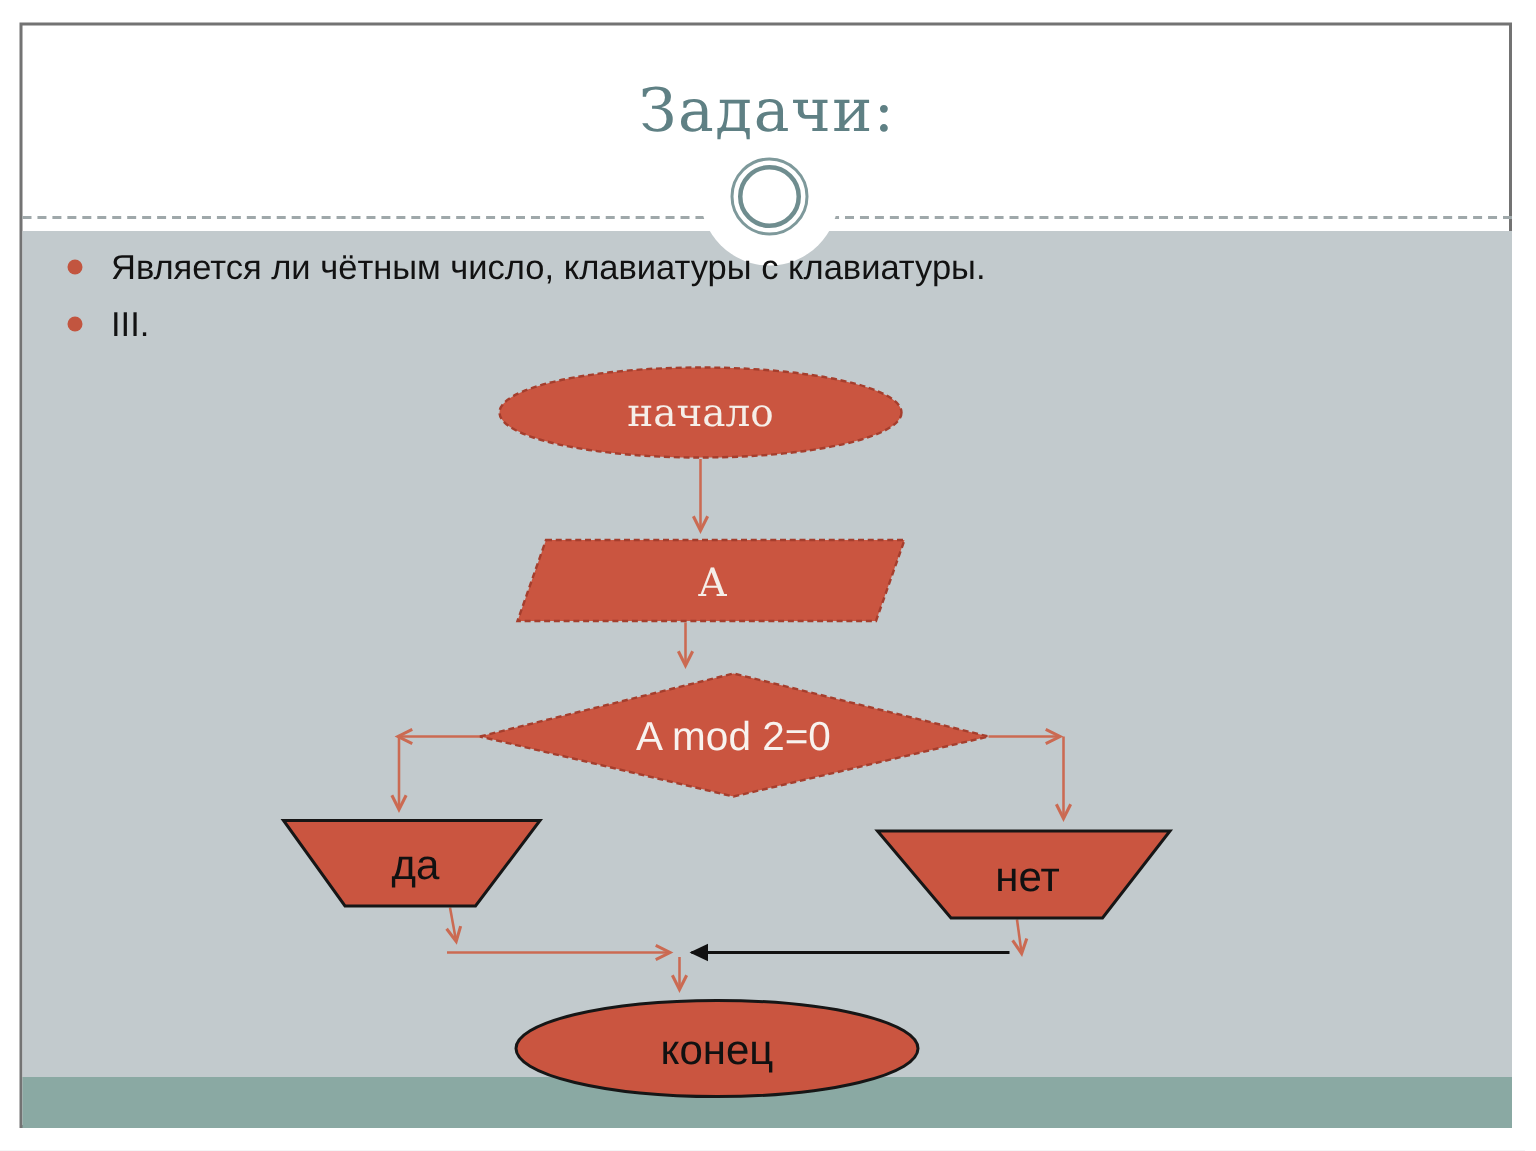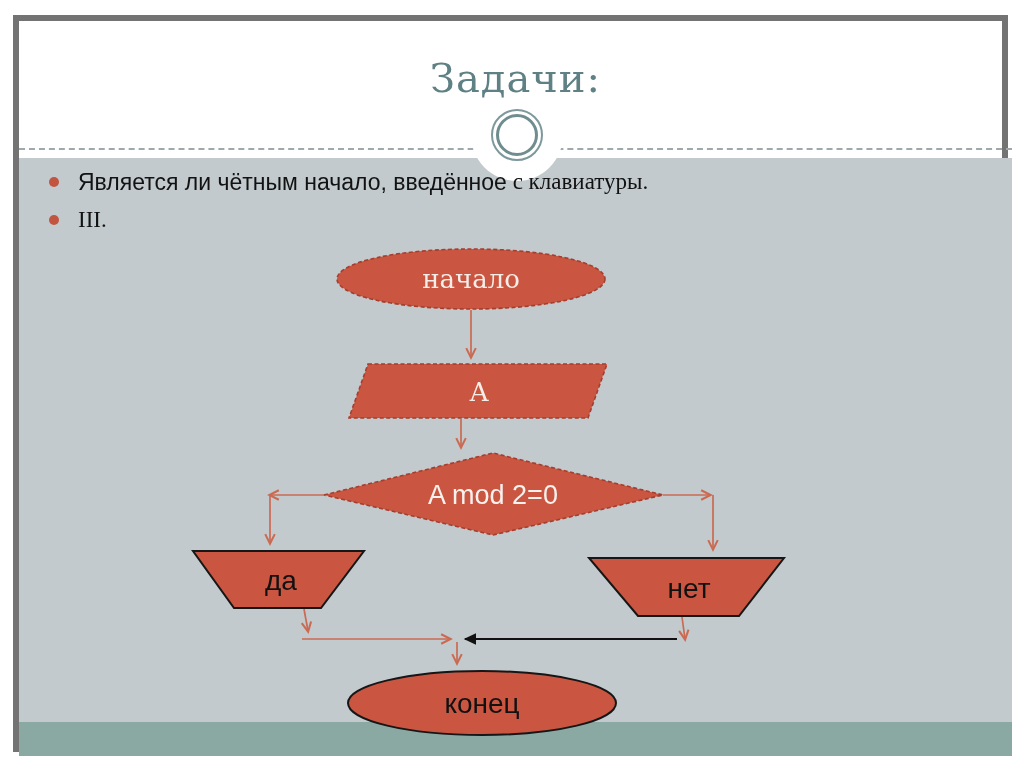--- a/index.html
+++ b/index.html
@@ -2,38 +2,38 @@
 <html><head>
 <meta charset="utf-8">
 <style>
   html,body { margin:0; padding:0; background:#ffffff; }
   .stage {
     position:relative; width:1024px; height:767px; background:#ffffff;
     overflow:hidden; font-family:"Liberation Sans", sans-serif;
   }
   .slide {
     position:absolute; left:13px; top:15px; width:995px; height:737px;
-    background:#ffffff; border:6px solid #737373; box-sizing:border-box;
+    background:#ffffff; border:2px solid #737373; box-sizing:border-box;
   }
   .content-bg { position:absolute; left:0; top:137px; width:993px; height:564px; background:#c2cacd; }
   .teal-band  { position:absolute; left:0; top:701px; width:993px; height:34px; background:#8aa9a3; }
   .divider    { position:absolute; left:0; top:127px; width:993px; height:0; border-top:2px dashed #9fa8aa; }
   .bump       { position:absolute; left:452px; top:68px; width:92px; height:92px; border-radius:50%; background:#ffffff; }
   .ornament   { position:absolute; left:472px; top:88px; width:52px; height:52px; border-radius:50%;
                 border:2px solid #7e999b; background:#ffffff; box-sizing:border-box; }
   .ornament-inner { position:absolute; inset:3px; border:3px solid #6f8d8f; border-radius:50%; background:#ffffff; }
   .title {
     position:absolute; top:34px; left:0; width:993px; margin:0; text-align:center;
     font-family:"DejaVu Serif", serif; font-weight:400; font-size:40px; letter-spacing:1px; color:#5f8084;
   }
   .bullets { position:absolute; left:30px; top:142px; width:930px; }
   .bullet-row { display:flex; align-items:center; height:38px; font-size:23px; color:#121212; white-space:pre; }
   .dot { width:10px; height:10px; border-radius:50%; background:#c2553f; margin-right:19px; flex:none; }
   .t-sans  { font-family:"Liberation Sans", sans-serif; }
-  .t-serif { font-family:Liberation Serif, serif; }
+  .t-serif { font-family:Liberation Sans, sans-serif; }
   svg.flow { position:absolute; left:0; top:0; width:993px; height:735px; }
   .shape-dashed { fill:#ca5540; stroke:#a53e2d; stroke-width:1.6; stroke-dasharray:4 2.5; }
   .shape-solid  { fill:#ca5540; stroke:#161616; stroke-width:2; }
   .conn-red   { stroke:#cb6a52; stroke-width:1.7; fill:none; }
   .conn-black { stroke:#111111; stroke-width:2; fill:none; }
   .lbl-serif-light { font-family:"DejaVu Serif", serif; font-size:26px; fill:#f5eee8; }
   .lbl-sans-light  { font-family:"Liberation Sans", sans-serif; font-size:27px; fill:#f8f2ee; }
   .lbl-sans-dark   { font-family:"Liberation Sans", sans-serif; font-size:28px; fill:#111111; }
 </style>
 </head>
@@ -48,21 +48,21 @@
     <div class="bump"></div>
     <div class="ornament">
       <div class="ornament-inner"></div>
     </div>
 
     <h1 class="title">Задачи:</h1>
 
     <div class="bullets">
       <div class="bullet-row">
         <span class="dot"></span>
-        <span class="t-sans">Является ли чётным начало, введённое</span><span class="t-serif"> с клавиатуры.</span>
+        <span class="t-sans">Является ли чётным число, клавиатуры</span><span class="t-serif"> с клавиатуры.</span>
       </div>
       <div class="bullet-row">
         <span class="dot"></span>
         <span class="t-serif">III.</span>
       </div>
     </div>
 
     <svg class="flow" viewBox="0 0 993 735">
       <defs>
         <marker id="arrRed" viewBox="0 0 10 10" refX="7.5" refY="5" markerWidth="8" markerHeight="8" orient="auto">

